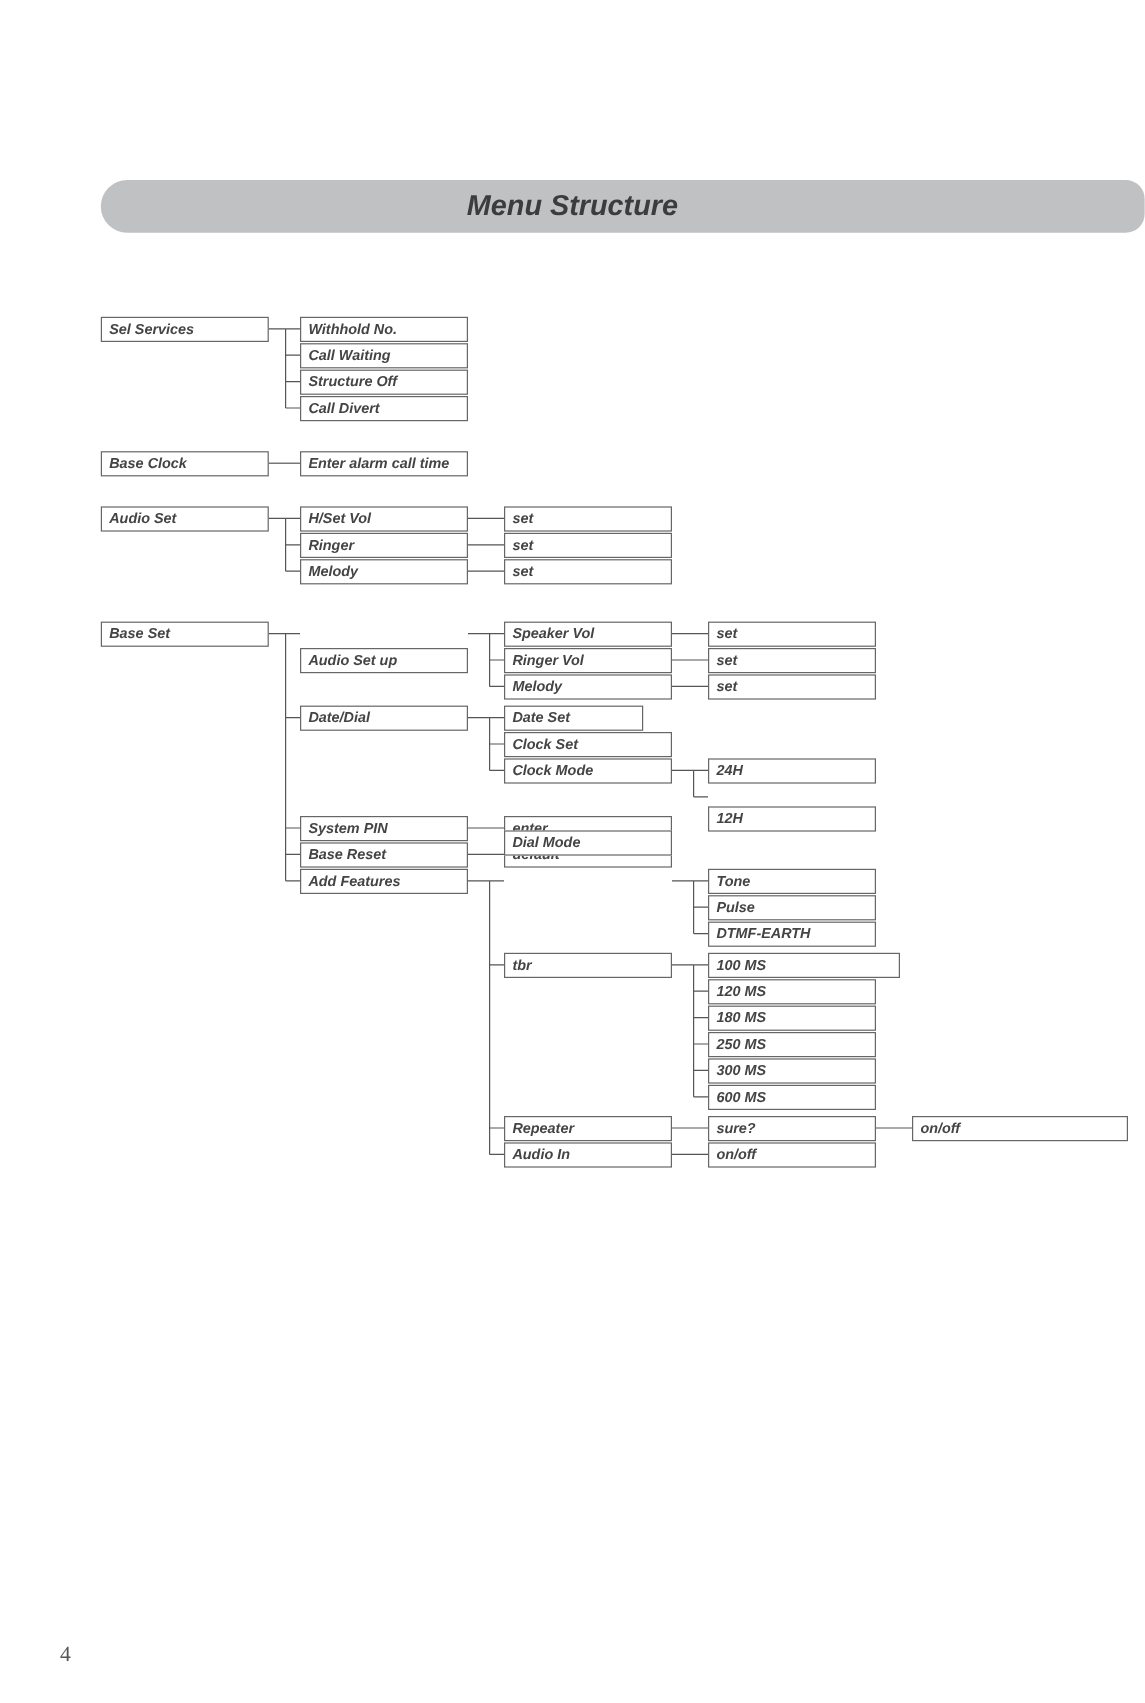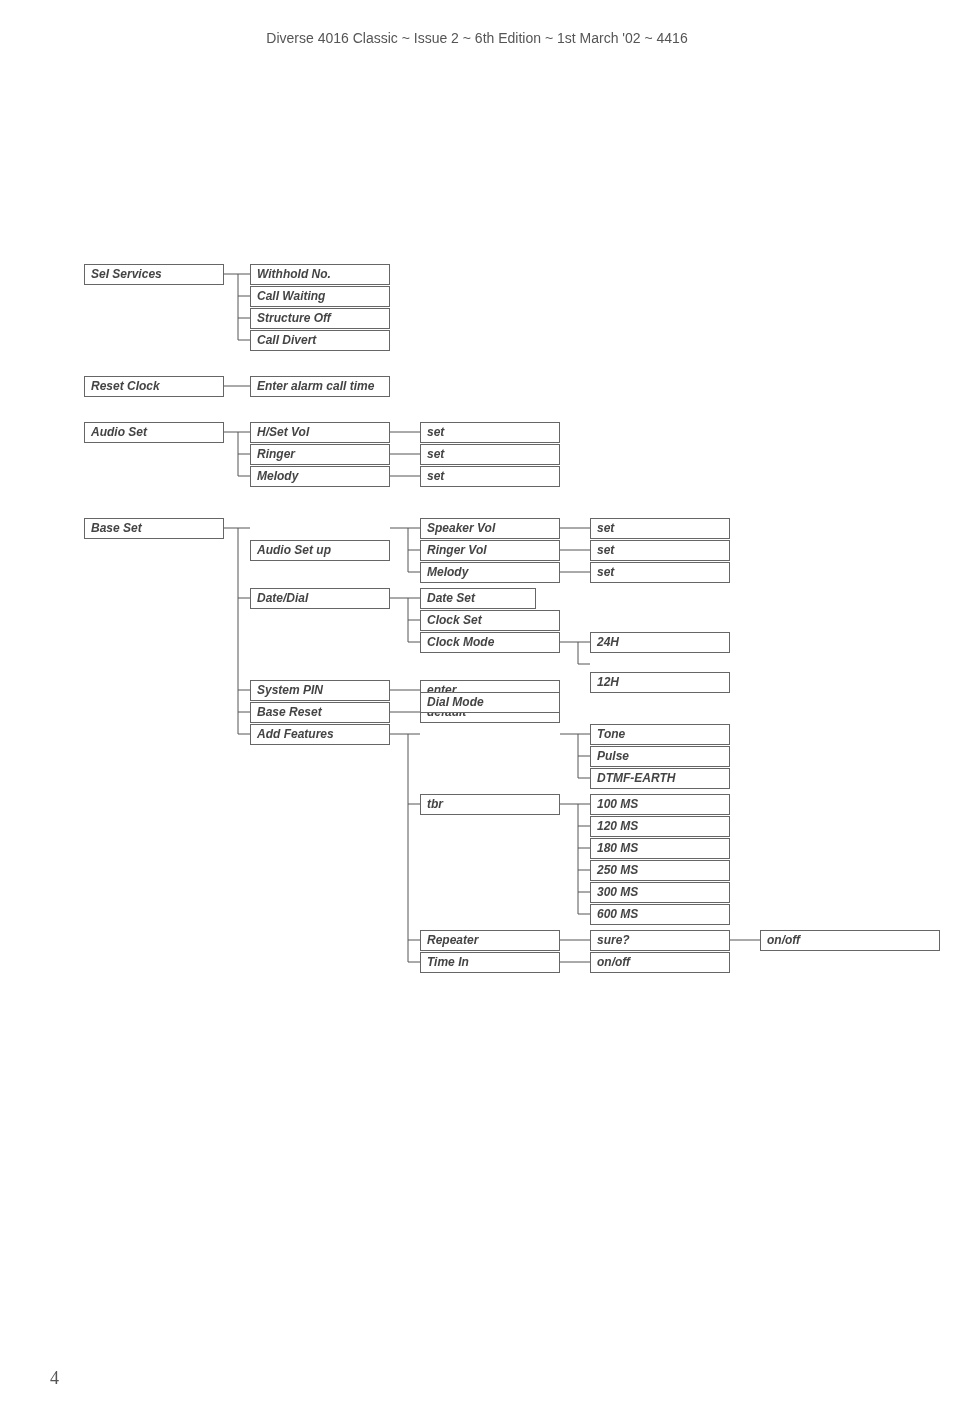--- a/index.html
+++ b/index.html
@@ -74,30 +74,32 @@
     font-family: Georgia, 'Times New Roman', serif;
     font-size: 18px;
     color: #555;
   }
 </style>
 </head>
 <body>
 
 <div class="page">
 
-  <div class="header-line">Diverse 4016 Classic ~ Issue 2 ~ 6th Edition ~ 1st March '02 ~ 4416</div>
 
+  <div class="title-bar">
+    <span>Menu Structure</span>
+  </div>
 
   <div class="box" style="left:84px;  top:264px; width:140px">Sel Services</div>
   <div class="box" style="left:250px; top:264px; width:140px">Withhold No.</div>
   <div class="box" style="left:250px; top:286px; width:140px">Call Waiting</div>
   <div class="box" style="left:250px; top:308px; width:140px">Structure Off</div>
   <div class="box" style="left:250px; top:330px; width:140px">Call Divert</div>
 
-  <div class="box" style="left:84px;  top:376px; width:140px">Reset Clock</div>
+  <div class="box" style="left:84px;  top:376px; width:140px">Base Clock</div>
   <div class="box" style="left:250px; top:376px; width:140px">Enter alarm call time</div>
 
   <div class="box" style="left:84px;  top:422px; width:140px">Audio Set</div>
   <div class="box" style="left:250px; top:422px; width:140px">H/Set Vol</div>
   <div class="box" style="left:250px; top:444px; width:140px">Ringer</div>
   <div class="box" style="left:250px; top:466px; width:140px">Melody</div>
   <div class="box" style="left:420px; top:422px; width:140px">set</div>
   <div class="box" style="left:420px; top:444px; width:140px">set</div>
   <div class="box" style="left:420px; top:466px; width:140px">set</div>
 
@@ -124,32 +126,32 @@
   <div class="box" style="left:250px; top:702px; width:140px">Base Reset</div>
   <div class="box" style="left:420px; top:702px; width:140px">default</div>
 
   <div class="box" style="left:250px; top:724px; width:140px">Add Features</div>
   <div class="box" style="left:420px; top:692px; width:140px">Dial Mode</div>
   <div class="box" style="left:590px; top:724px; width:140px">Tone</div>
   <div class="box" style="left:590px; top:746px; width:140px">Pulse</div>
   <div class="box" style="left:590px; top:768px; width:140px">DTMF-EARTH</div>
 
   <div class="box" style="left:420px; top:794px; width:140px">tbr</div>
-  <div class="box" style="left:590px; top:794px; width:140px">100 MS</div>
+  <div class="box" style="left:590px; top:794px; width:160px">100 MS</div>
   <div class="box" style="left:590px; top:816px; width:140px">120 MS</div>
   <div class="box" style="left:590px; top:838px; width:140px">180 MS</div>
   <div class="box" style="left:590px; top:860px; width:140px">250 MS</div>
   <div class="box" style="left:590px; top:882px; width:140px">300 MS</div>
   <div class="box" style="left:590px; top:904px; width:140px">600 MS</div>
 
   <div class="box" style="left:420px; top:930px; width:140px">Repeater</div>
   <div class="box" style="left:590px; top:930px; width:140px">sure?</div>
   <div class="box" style="left:760px; top:930px; width:180px">on/off</div>
 
-  <div class="box" style="left:420px; top:952px; width:140px">Time In</div>
+  <div class="box" style="left:420px; top:952px; width:140px">Audio In</div>
   <div class="box" style="left:590px; top:952px; width:140px">on/off</div>
 
   <svg class="connectors">
     <g stroke="#555" stroke-width="1" fill="none">
 
       <path d="M224 274 H238 M238 274 V340 M238 274 H250 M238 296 H250 M238 318 H250 M238 340 H250"></path>
 
       <path d="M224 386 H250"></path>
 
       <path d="M224 432 H238 M238 432 V476 M238 432 H250 M238 454 H250 M238 476 H250"></path>

